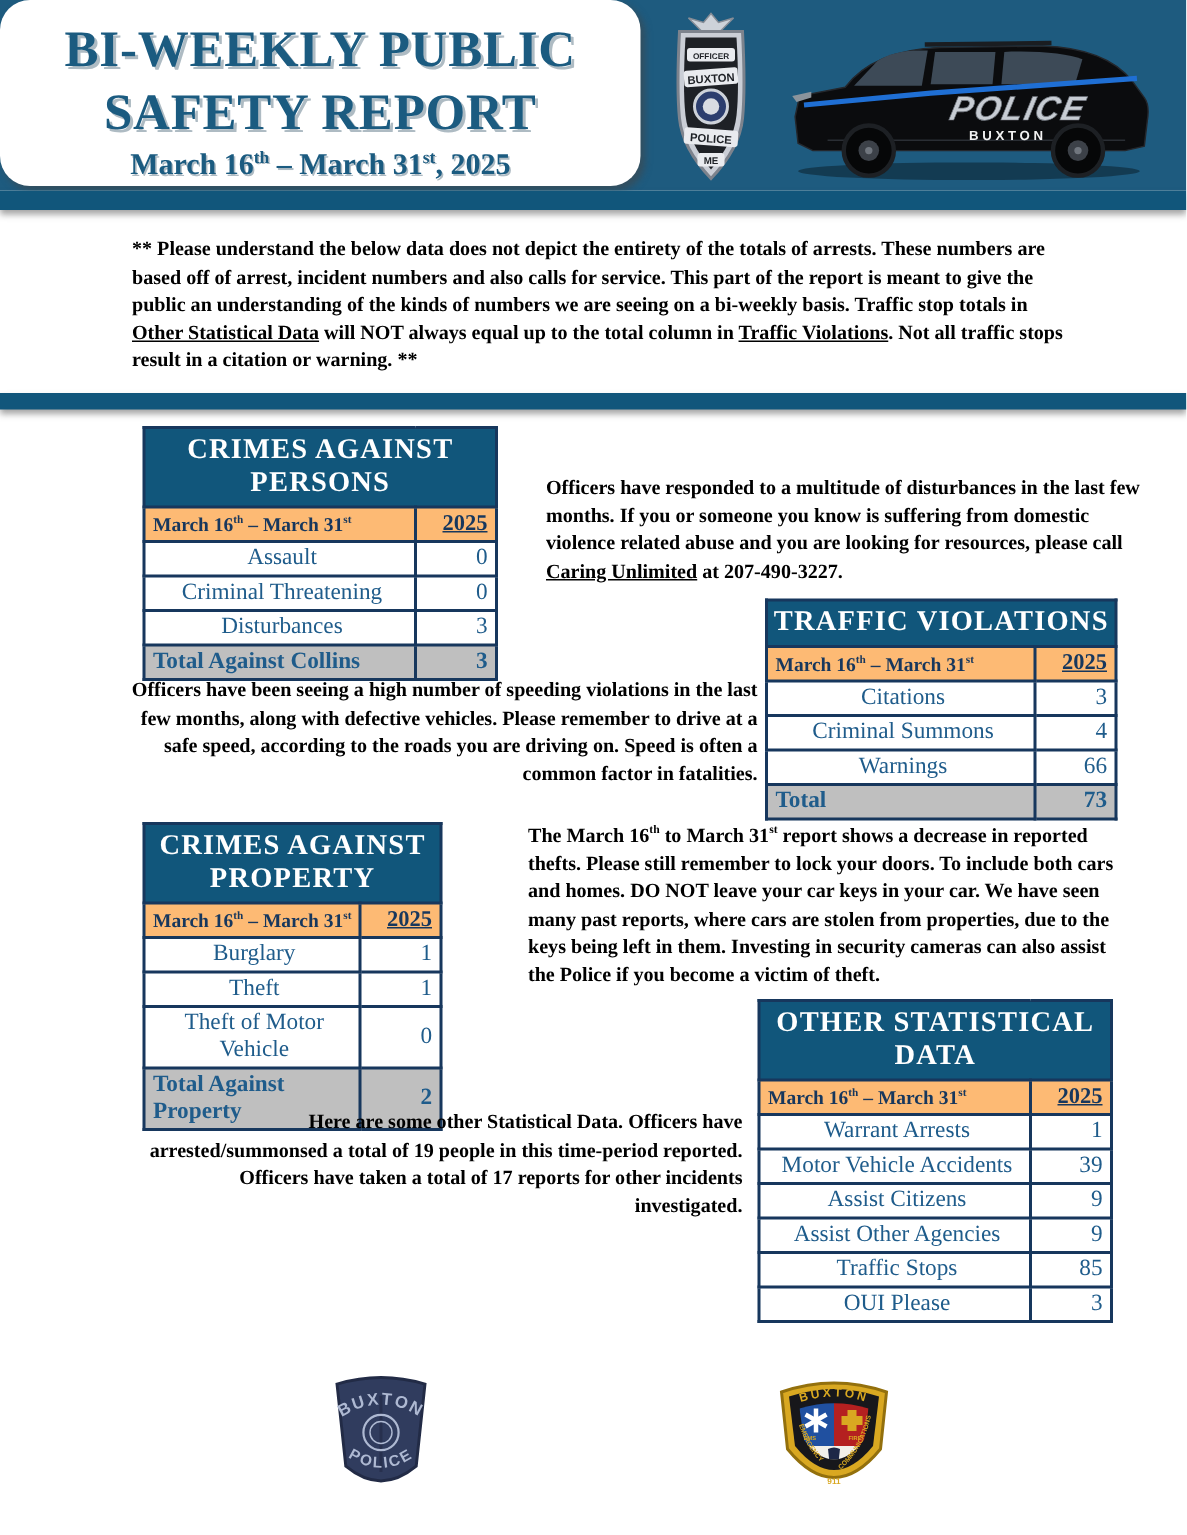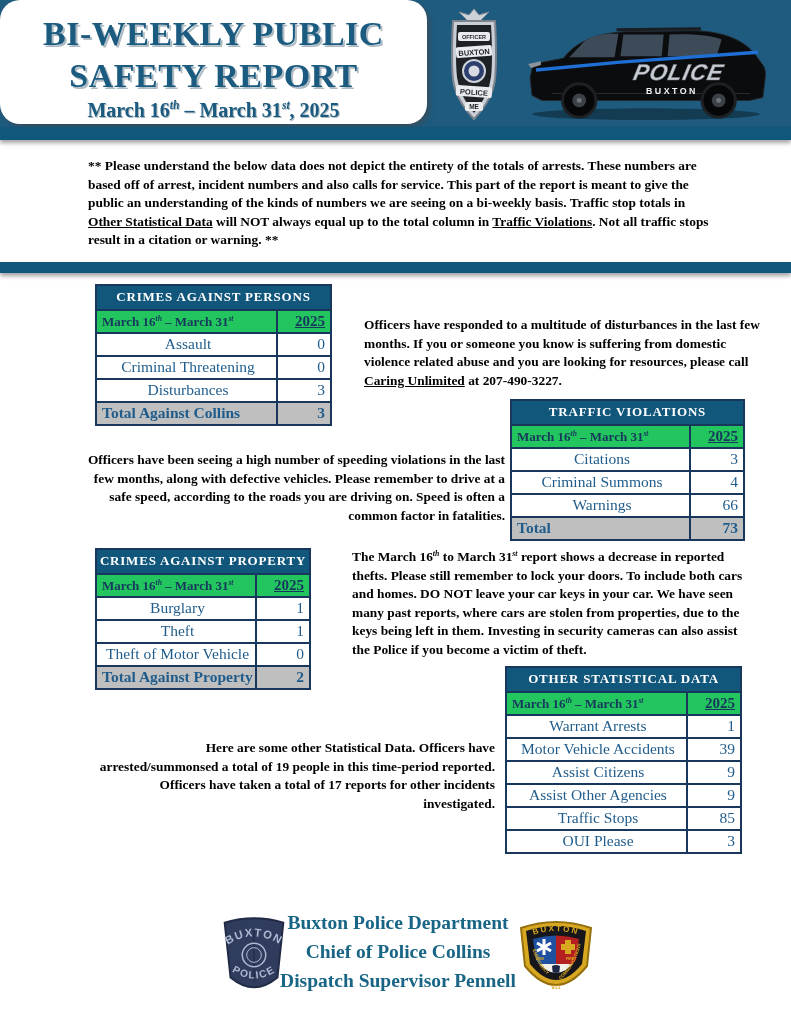--- a/index.html
+++ b/index.html
@@ -8,38 +8,38 @@
   .page { position:relative; width:791px; height:1023px; background:#ffffff; overflow:hidden; }
 
   
   .header-bg { position:absolute; left:0; top:0; width:791px; height:127px; background:#1E5B7F; }
   .title-box { position:absolute; left:0; top:0; width:427px; height:124px; background:#ffffff;
                box-shadow:3px 3px 5px rgba(70,70,70,.55); text-align:center; padding-top:13px;border-radius:20px; }
   .title-line { font-size:34px; font-weight:bold; color:#1B5B80; line-height:42px; letter-spacing:.5px;
                 text-shadow:2px 2px 0 rgba(160,175,185,.85); }
   .subtitle { font-size:20px; font-weight:bold; color:#1B5B80; margin-top:2px;
               text-shadow:1px 1px 0 rgba(160,175,185,.85); }
-  sup { font-size:58%; vertical-align:super; line-height:0;font-style:italic; }
+  sup { font-size:58%; vertical-align:super; line-height:0; }
   .bar { position:absolute; left:0; width:791px; background:#11567B; box-shadow:0 3px 4px rgba(90,90,90,.55); }
   .bar1 { top:127px; height:13px; }
   .bar2 { top:262px; height:11px; }
   .badge-wrap { position:absolute; left:443px; top:5px; width:62px; height:120px; }
   .car-wrap { position:absolute; left:522px; top:13px; width:246px; height:110px; }
 
   
   .para { position:absolute; font-weight:bold; color:#000; font-size:13.4px; line-height:18.5px; }
   .u { text-decoration:underline; }
   .ta-right { text-align:right; }
 
   
   table.stat { position:absolute; border-collapse:collapse; background:#ffffff; }
   table.stat th, table.stat td { border:2px solid #17375D; }
-  .t-title { background:#11567B; color:#ffffff; font-size:13px; font-weight:bold;
+  .t-title { background:#11567B; color:#ffffff; font-size:19px; font-weight:bold;
              text-align:center; letter-spacing:.8px; padding:3px 2px 4px 2px; }
-  tr.t-sub td { background:#22c55e; color:#17375D; font-weight:bold;margin-top:11px; }
+  tr.t-sub td { background:#fdba74; color:#17375D; font-weight:bold;margin-top:11px; }
   tr.t-sub td.lbl { font-size:13px; padding:2px 2px 2px 5px; text-align:left; }
   tr.t-sub td.val { font-size:15px; text-align:right; padding:2px 5px 2px 16px;text-decoration:underline; }
   tr.t-row td { color:#1F5C8B; font-size:15.5px; font-weight:normal; }
   tr.t-row td.lbl { padding:1px 2px 2px 5px; text-align:center; }
   tr.t-row td.val { padding:1px 5px 2px 2px; text-align:right; }
   tr.t-total td { background:#BFBFBF; color:#1F5C8B; font-weight:bold; font-size:15.5px; }
   tr.t-total td.lbl { padding:1px 2px 2px 5px; text-align:left; }
   tr.t-total td.val { padding:1px 5px 2px 2px; text-align:right; }
   col.c-val { width:54px; }
 
@@ -175,21 +175,21 @@
     </tr>
     <tr class="t-total">
       <td class="lbl">Total</td>
       <td class="val">73</td>
     </tr>
   </tbody>
     </table>
 
   <div class="para ta-right" style="left:85px; top:451px; width:420px;">Officers have been seeing a high number of speeding violations in the last few months, along with defective vehicles. Please remember to drive at a safe speed, according to the roads you are driving on. Speed is often a common factor in fatalities.</div>
 
-  <table class="stat" style="left:95px; top:548px; width:216px;">
+  <table class="stat" style="left:95px; top:548px; width:200px;">
     <colgroup>
         <col>
         <col class="c-val">
       </colgroup>
     <tbody>
         <tr>
           <th colspan="2" class="t-title">CRIMES AGAINST PROPERTY</th>
         </tr>
     <tr class="t-sub">
       <td class="lbl"><span>March 16</span><sup>th</sup><span> – March 31</span><sup>st</sup></td>
@@ -270,25 +270,20 @@
         <textPath href="#lpTop" startOffset="50%" text-anchor="middle">BUXTON</textPath>
       </text>
       <circle cx="38" cy="45" r="12" fill="none" stroke="#aeb9d2" stroke-width="1.5"></circle>
       <circle cx="38" cy="45" r="7.5" fill="none" stroke="#aeb9d2" stroke-width="1"></circle>
       <text font-size="10.5" font-weight="bold" fill="#aeb9d2" letter-spacing="1.5" font-family="'Liberation Sans', sans-serif">
         <textPath href="#lpBot" startOffset="50%" text-anchor="middle">POLICE</textPath>
       </text>
     </svg>
   </div>
 
-  <div class="footer-text">
-    <div>Buxton Police Department</div>
-    <div>Chief of Police Collins</div>
-    <div>Dispatch Supervisor Pennell</div>
-  </div>
 
   <div class="patch-right-wrap">
     <svg viewBox="0 0 90 92" width="90" height="92">
       <path d="M10 14 Q45 2 80 14 L76 52 Q45 90 14 52 Z" fill="#d9a821" stroke="#93700d" stroke-width="2"></path>
       <path d="M15 17 Q45 7 75 17 L71 50 Q45 82 19 50 Z" fill="#17171b"></path>
       <defs>
         <clipPath id="rpClip">
             <path d="M22 25 Q45 18 68 25 L65 46 Q45 72 25 46 Z"></path>
           </clipPath>
         <path id="rpTop" d="M17 23 Q45 11 73 23"></path>

